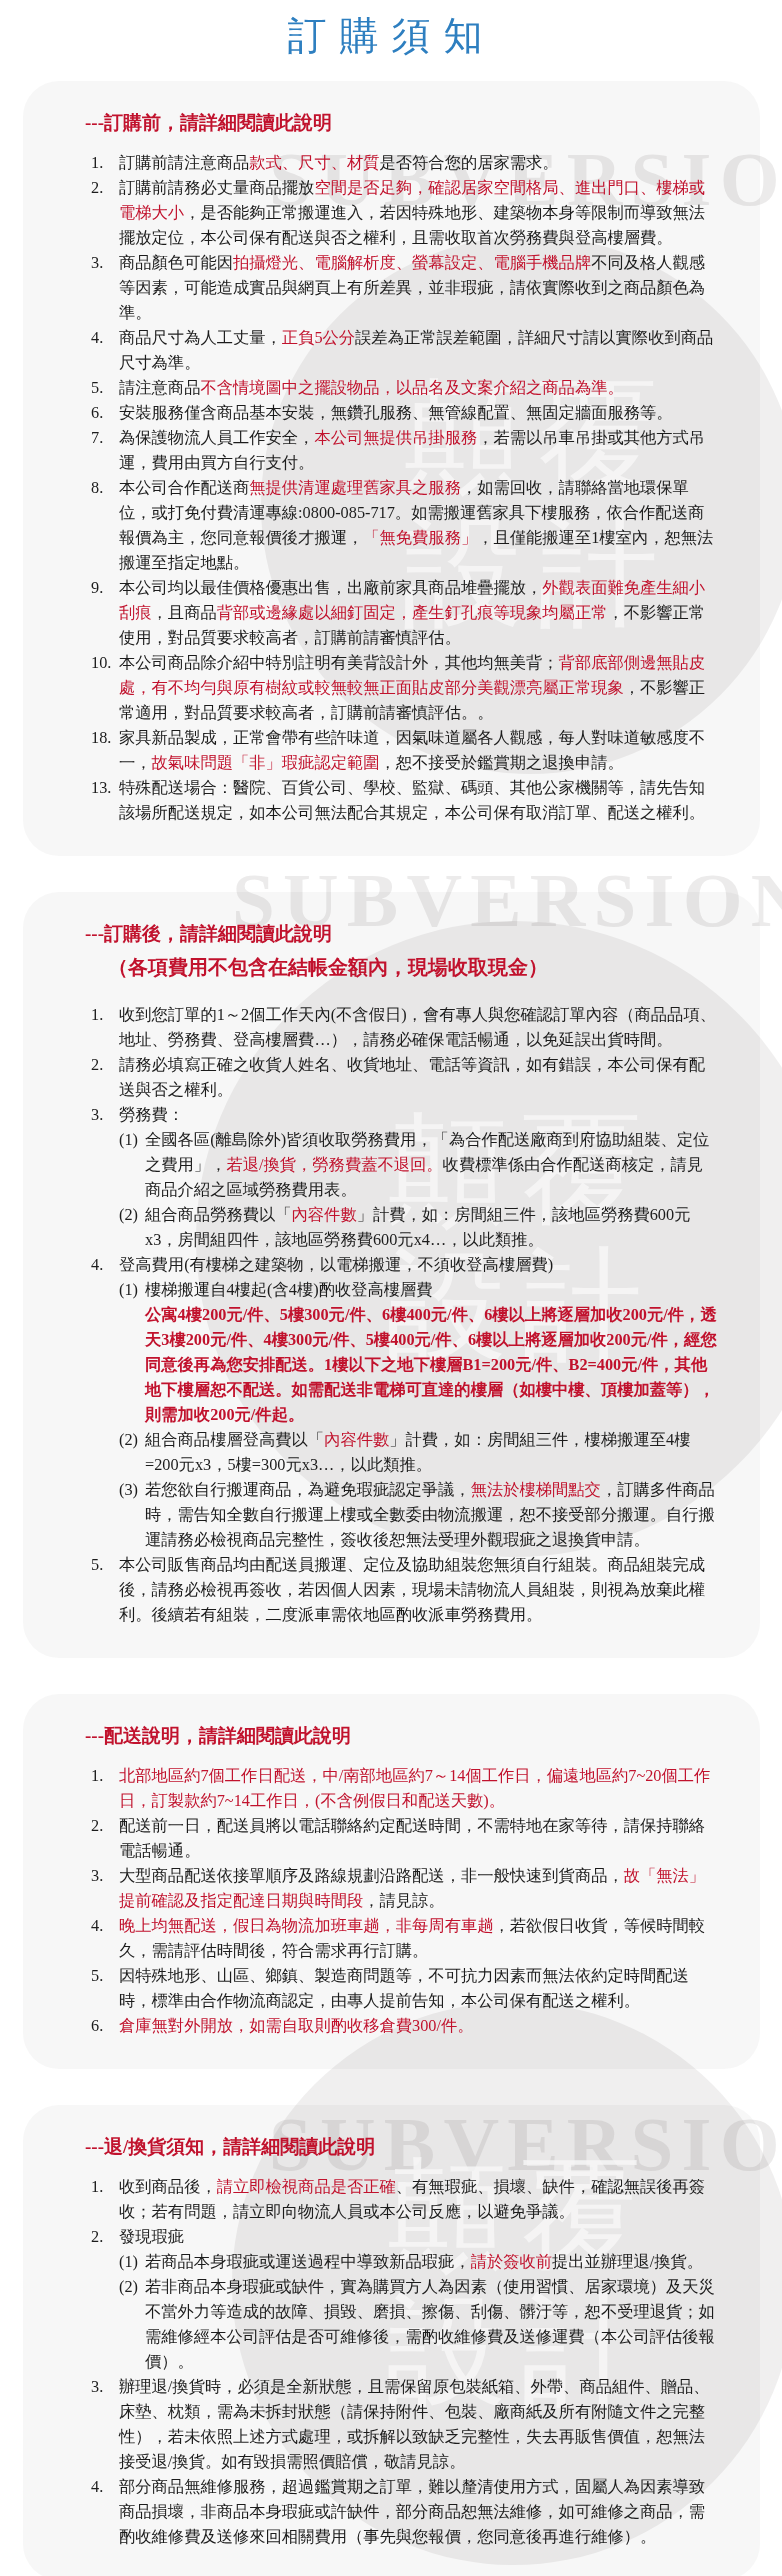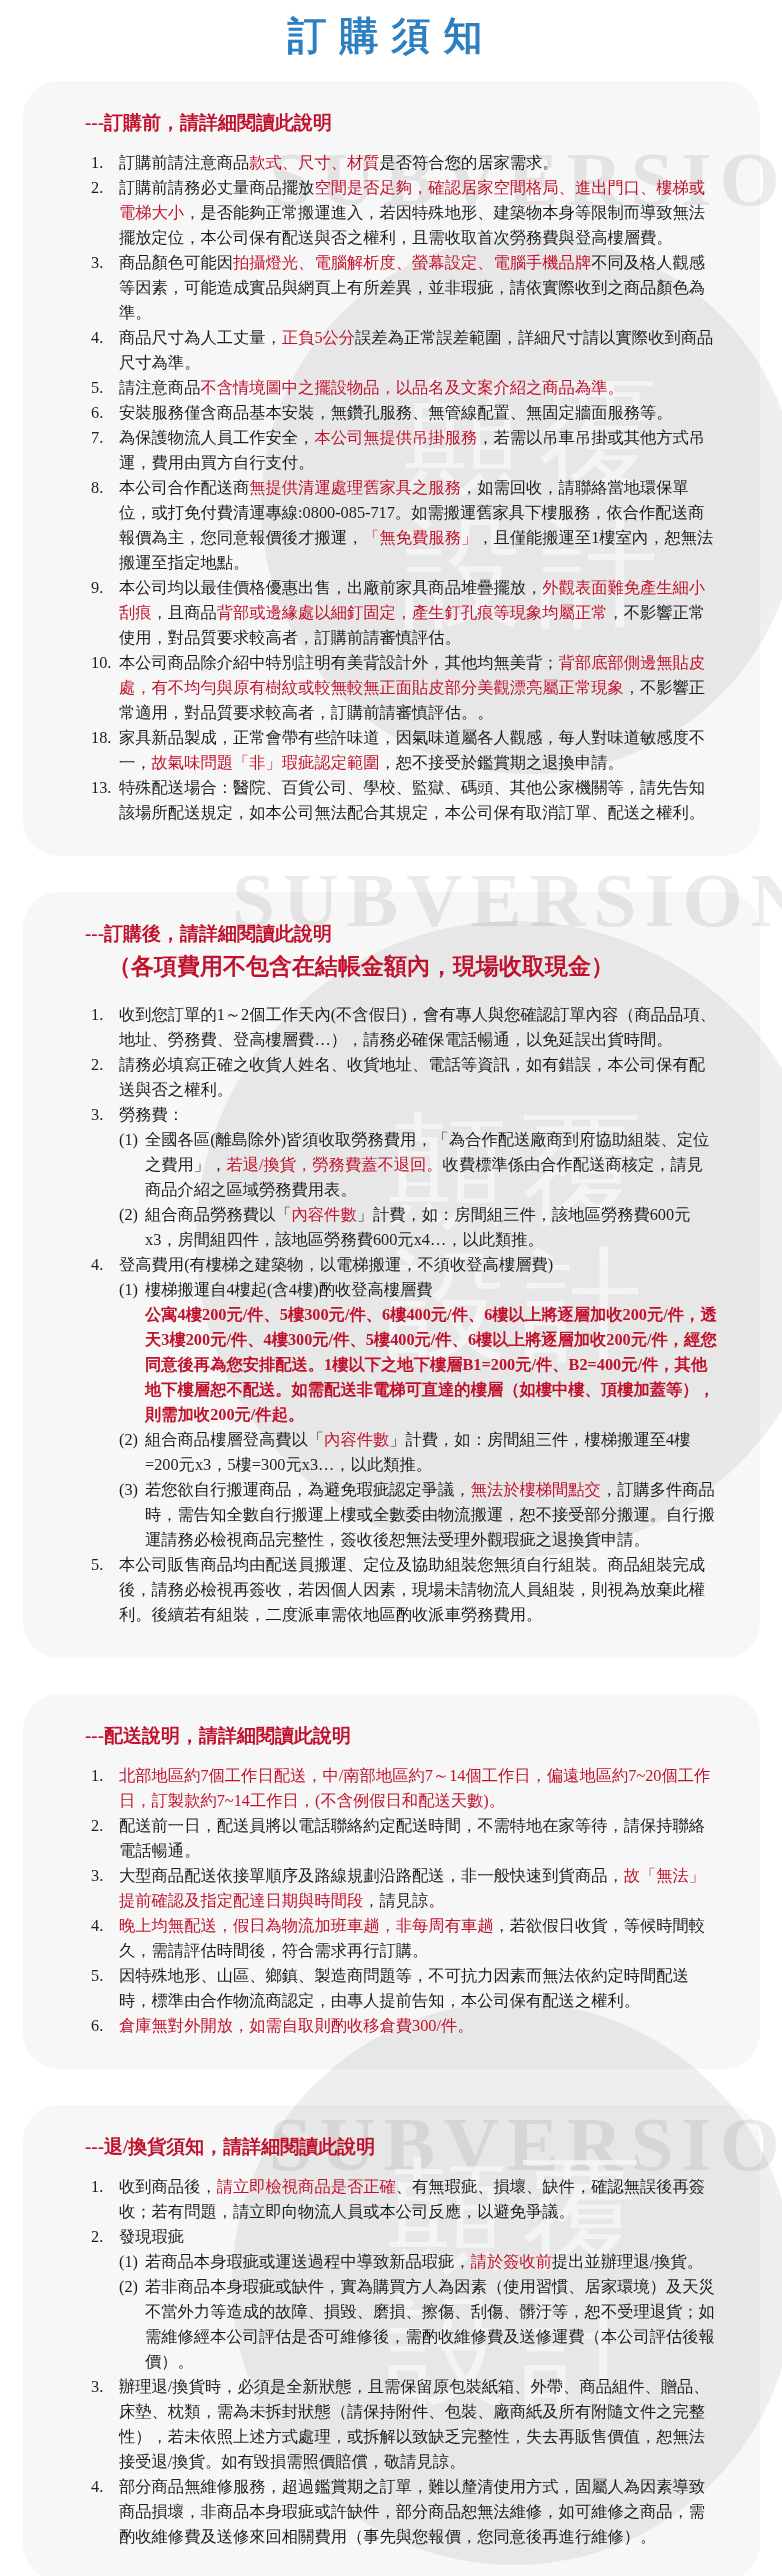--- a/index.html
+++ b/index.html
@@ -9,27 +9,27 @@
   
   .wm{position:absolute;inset:0;z-index:0;pointer-events:none;}
   .wm-word{position:absolute;font-weight:bold;font-size:77px;letter-spacing:8.2px;
            color:rgba(108,98,98,0.13);white-space:nowrap;}
   .wm-blob{position:absolute;border-radius:50%;background:rgba(92,80,80,0.095);
            display:flex;flex-direction:column;align-items:center;justify-content:center;}
   .wm-char{font-size:121px;font-weight:normal;color:rgba(255,255,255,0.82);
            line-height:1.12;letter-spacing:14.7px;text-indent:14.7px;}
 
   .title{position:relative;z-index:1;text-align:center;margin:8.2px 0 18px 0;
-         font-size:39px;line-height:55px;font-weight:bold;letter-spacing:13px;color:#2e7fc0;}
+         font-size:39px;line-height:55px;font-weight:normal;letter-spacing:13px;color:#2e7fc0;}
 
   .section-box{position:relative;z-index:1;background:rgba(62,58,58,0.045);
                border-radius:36px;margin:0 23px 36px 23px;padding:28px 41px 31px 39px;}
   .section-header{color:var(--red);font-size:19px;font-weight:bold;line-height:28px;
                   margin:0 0 4.9px 23px;}
-  .section-subheader{color:var(--red);font-size:23px;font-weight:bold;line-height:28px;
+  .section-subheader{color:var(--red);font-size:20px;font-weight:bold;line-height:28px;
                      margin:0 0 21px 46px;}
   .item-list{margin:13px 0 0 29px;font-size:16.3px;line-height:25px;}
   .item{display:flex;align-items:flex-start;}
   .num{flex:0 0 28px;white-space:nowrap;}
   .body{flex:1;}
   .seg{}
   .red{color:var(--red);}
   .sub{display:flex;align-items:flex-start;}
   .sub-label{flex:0 0 26px;white-space:nowrap;}
   .sub-body{flex:1;}

